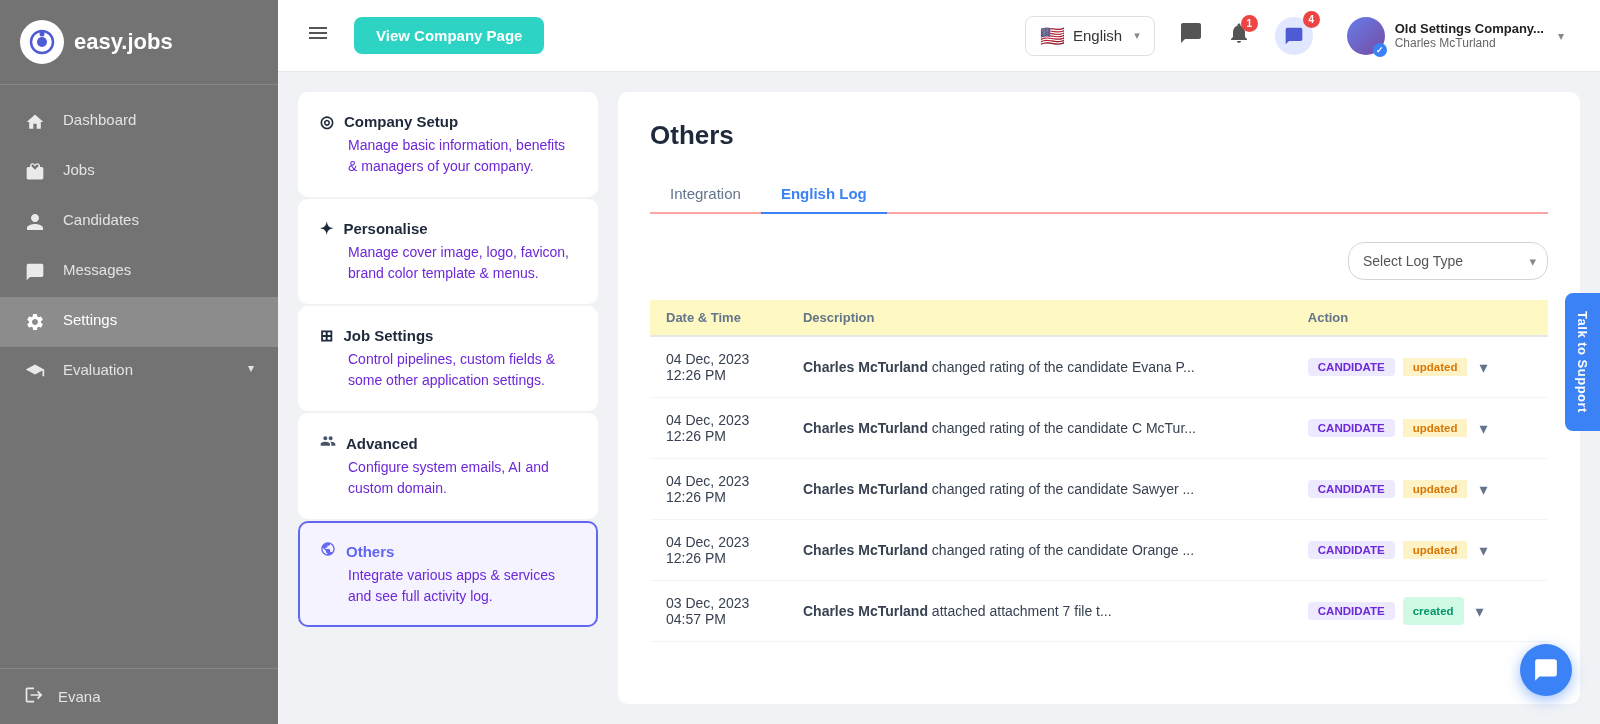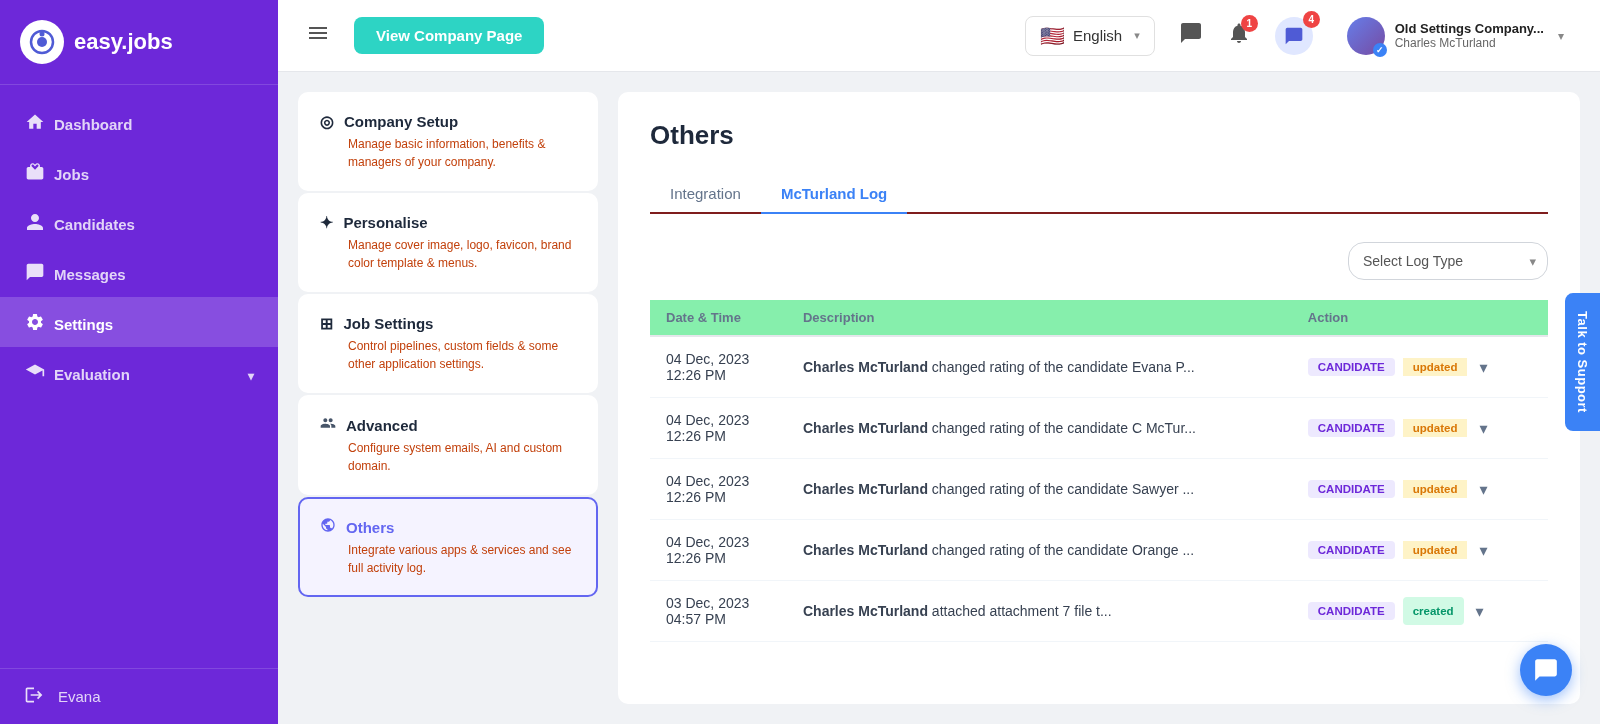--- a/index.html
+++ b/index.html
@@ -1,33 +1,33 @@
 <!DOCTYPE html>
 <html><head>
   <meta charset="utf-8">
   <style>
     * { box-sizing: border-box; margin: 0; padding: 0; }
     body { font-family: 'Segoe UI', Arial, sans-serif; background: #f0f2f5; display: flex; height: 724px; overflow: hidden; }
 
     
     #sidebar {
-      width: 278px; min-width: 278px; background: #6d28d9; display: flex; flex-direction: column; height: 724px;
+      width: 278px; min-width: 278px; background: #737373; display: flex; flex-direction: column; height: 724px;
     }
     #sidebar-logo {
       display: flex; align-items: center; padding: 20px 20px; gap: 10px; border-bottom: 1px solid rgba(255,255,255,0.15);
     }
     .logo-icon {
       width: 44px; height: 44px; background: white; border-radius: 50%; display: flex; align-items: center; justify-content: center;
       font-weight: bold; color: #4f5bd5; font-size: 18px;
     }
     .logo-text { color: white; font-size: 22px; font-weight: 600; }
     .sidebar-nav { flex: 1; padding: 12px 0; }
     .sidebar-item {
-      display: flex; align-items: flex-end; gap: 8px; padding: 14px 24px; cursor: pointer;
-      color: rgba(255,255,255,0.8); font-size: 15px; font-weight: 700; transition: background 0.2s;
+      display: flex; align-items: flex-start; gap: 17px; padding: 14px 24px; cursor: pointer;
+      color: rgba(255,255,255,0.8); font-size: 15px; font-weight: 400; transition: background 0.2s;
     }
     .sidebar-item.active { background: rgba(255,255,255,0.18); color: white; }
     .sidebar-item .si-icon { width: 22px; height: 22px; display: flex; align-items: center; justify-content: center; }
     .sidebar-item .si-chevron { margin-left: auto; font-size: 12px; }
     .sidebar-logout {
       display: flex; align-items: center; gap: 14px; padding: 16px 24px; cursor: pointer;
       color: rgba(255,255,255,0.8); font-size: 15px; font-weight: 500; border-top: 1px solid rgba(255,255,255,0.15);
     }
 
     
@@ -71,29 +71,29 @@
 
     
     #left-panel { width: 300px; min-width: 300px; display: flex; flex-direction: column; gap: 2px; }
     .settings-card {
       background: white; border-radius: 10px; padding: 18px 20px; cursor: pointer;
       border: 2px solid transparent; transition: border-color 0.2s;
     }
     .settings-card.active { border-color: #6366f1; background: #f5f3ff; }
     .settings-card-title { font-size: 15px; font-weight: 700; color: #1e293b; display: flex; align-items: center; gap: 10px; margin-bottom: 4px; }
     .settings-card-title.active-title { color: #6366f1; }
-    .settings-card-desc { font-size: 12px; color: #c2410c; line-height: 1.5; padding-left: 28px; }
+    .settings-card-desc { font-size: 14px; color: #6d28d9; line-height: 1.5; padding-left: 28px; }
     .card-icon { font-size: 16px; }
 
     
     #right-panel { flex: 1; background: white; border-radius: 10px; padding: 28px 32px; overflow-y: auto; }
     .page-title { font-size: 26px; font-weight: 700; color: #1e293b; margin-bottom: 24px; }
 
     
-    .tabs { display: flex; gap: 0; border-bottom: 2px solid #7f1d1d; margin-bottom: 28px; }
+    .tabs { display: flex; gap: 0; border-bottom: 2px solid #fca5a5; margin-bottom: 28px; }
     .tab {
       padding: 10px 20px; font-size: 15px; font-weight: 500; color: #64748b; cursor: pointer;
       border-bottom: 2px solid transparent; margin-bottom: -2px; transition: color 0.2s;
     }
     .tab.active { color: #3b82f6; border-bottom: 2px solid #3b82f6; font-weight: 600; }
 
     
     .filter-row { display: flex; justify-content: flex-end; margin-bottom: 20px; }
     .select-dropdown {
       border: 1px solid #d1d5db; border-radius: 16px; padding: 10px 36px 10px 14px;
@@ -103,21 +103,21 @@
     .select-wrap { position: relative; display: inline-block; }
     .select-wrap::after {
       content: '▾'; position: absolute; right: 12px; top: 50%; transform: translateY(-50%);
       color: #888; pointer-events: none; font-size: 13px;
     }
 
     
     .log-table { width: 100%; border-collapse: collapse; }
     .log-table th {
       text-align: left; font-size: 13px; font-weight: 600; color: #64748b;
-      padding: 10px 16px; border-bottom: 2px solid #e5e7eb; background: #86efac;
+      padding: 10px 16px; border-bottom: 2px solid #e5e7eb; background: #fef9c3;
     }
     .log-table td { padding: 14px 16px; border-bottom: 1px solid #f1f5f9; vertical-align: middle; font-size: 14px; }
     .datetime-cell { color: #374151; font-size: 13.5px; white-space: nowrap; }
     .description-cell { color: #374151; font-size: 14px; }
     .description-cell strong { font-weight: 600; }
     .action-cell { display: flex; align-items: center; gap: 8px; }
     .badge-candidate { background: #ede9fe; color: #6d28d9; font-size: 11.5px; font-weight: 700; padding: 3px 10px; border-radius: 4px; text-transform: uppercase; }
     .badge-updated { background: #fef3c7; color: #d97706; font-size: 11.5px; font-weight: 700; padding: 3px 10px; border-radius: 0; }
     .badge-created { background: #d1fae5; color: #059669; font-size: 11.5px; font-weight: 700; padding: 8px 10px; border-radius: 4px; }
     .expand-btn { background: none; border: none; cursor: pointer; color: #64748b; font-size: 16px; padding: 0 4px; }
@@ -312,21 +312,21 @@
     </div>
 
     <div id="right-panel">
       <h1 class="page-title">Others</h1>
 
       <div class="tabs">
         <div class="tab">
           <span>Integration</span>
         </div>
         <div class="tab active">
-          <span>McTurland Log</span>
+          <span>English Log</span>
         </div>
       </div>
 
       <div class="filter-row">
         <div class="select-wrap">
           <select class="select-dropdown">
             <option>Select Log Type</option>
             <option>Candidate</option>
             <option>Job</option>
             <option>Company</option>

